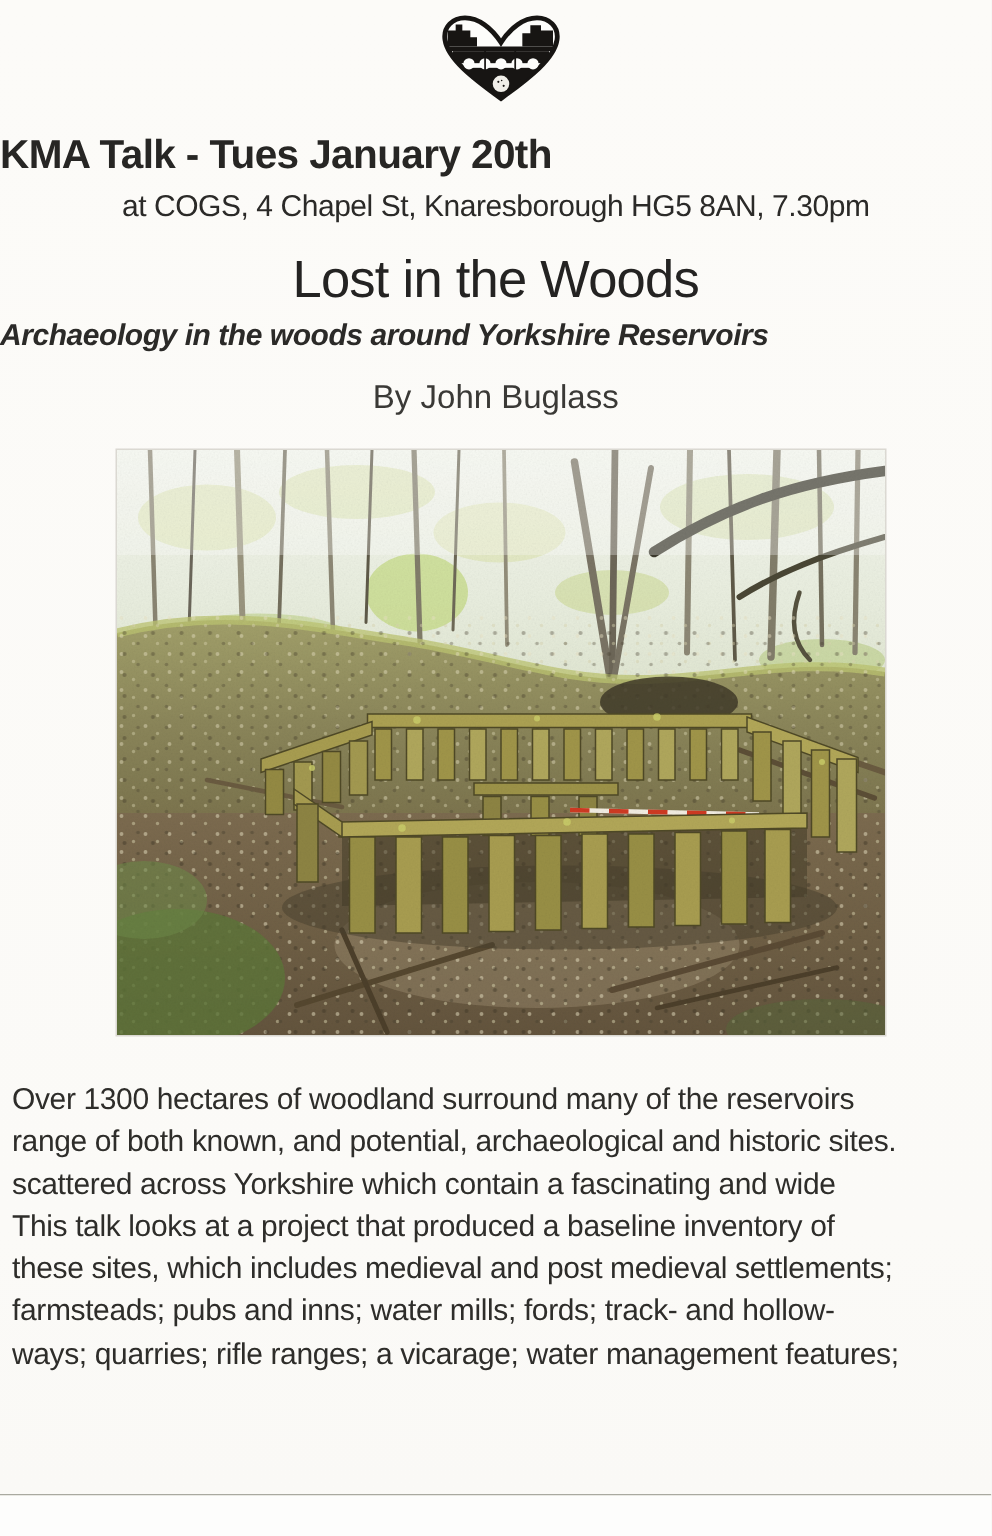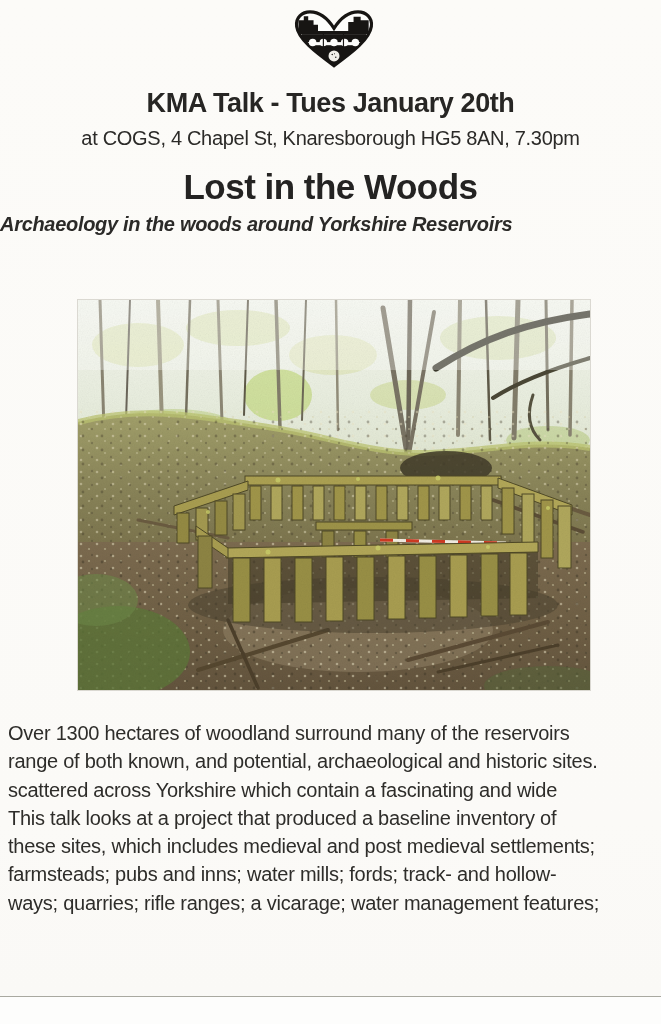--- a/index.html
+++ b/index.html
@@ -15,34 +15,34 @@
     background:linear-gradient(180deg,#fcfbf8 0%,#fbfaf7 80%,#faf9f6 97%,#fefefe 100%);
     color:#2a2927;
     overflow:hidden;
   }
   .logo{
     position:absolute;top:7px;left:287px;width:94px;height:64px;
   }
   .logo svg{width:100%;height:100%;display:block;}
   .talk-line{
     position:absolute;top:88px;left:0;right:0;
-    text-align:center;
+    text-align:left;
     font-size:27px;font-weight:bold;letter-spacing:-0.4px;
     color:#272624;
   }
   .venue-line{
     position:absolute;top:127px;left:0;right:0;
     text-align:center;
     font-size:20px;font-weight:normal;letter-spacing:-0.3px;
     color:#2b2a28;
   }
   .main-title{
     position:absolute;top:167px;left:0;right:0;margin:0;
     text-align:center;
-    font-size:35px;font-weight:bold;letter-spacing:-0.5px;
+    font-size:35px;font-weight:normal;letter-spacing:-0.5px;
     color:#242322;
   }
   .subtitle{
     position:absolute;top:213px;left:0;right:0;
     font-size:20px;font-weight:bold;font-style:italic;letter-spacing:-0.3px;
     color:#2b2a28;
   }
   .byline{
     position:absolute;top:252px;left:0;right:0;
     text-align:center;
@@ -103,20 +103,21 @@
         <circle cx="52" cy="56.5" r="0.8" fill="#171513"></circle>
         <circle cx="50.5" cy="52.5" r="0.6" fill="#171513"></circle>
       </g>
     </svg>
   </div>
 
   <div class="talk-line">KMA Talk - Tues January 20th</div>
   <div class="venue-line">at COGS, 4 Chapel St, Knaresborough HG5 8AN, 7.30pm</div>
   <h1 class="main-title">Lost in the Woods</h1>
   <div class="subtitle">Archaeology in the woods around Yorkshire Reservoirs</div>
+  <div class="byline">By John Buglass</div>
 
   <figure class="photo" role="img" aria-label="Moss-covered rectangular stone sheep pen enclosure of upright slabs in a muddy woodland clearing with slender trees behind">
     <svg viewBox="0 0 512 390" preserveAspectRatio="none">
       <defs>
         <linearGradient id="sky" x1="0" y1="0" x2="0" y2="1">
           <stop offset="0" stop-color="#f4f6ee"></stop>
           <stop offset="0.6" stop-color="#e9eedf"></stop>
           <stop offset="1" stop-color="#dfe5cf"></stop>
         </linearGradient>
         <linearGradient id="bank" x1="0" y1="0" x2="0" y2="1">

